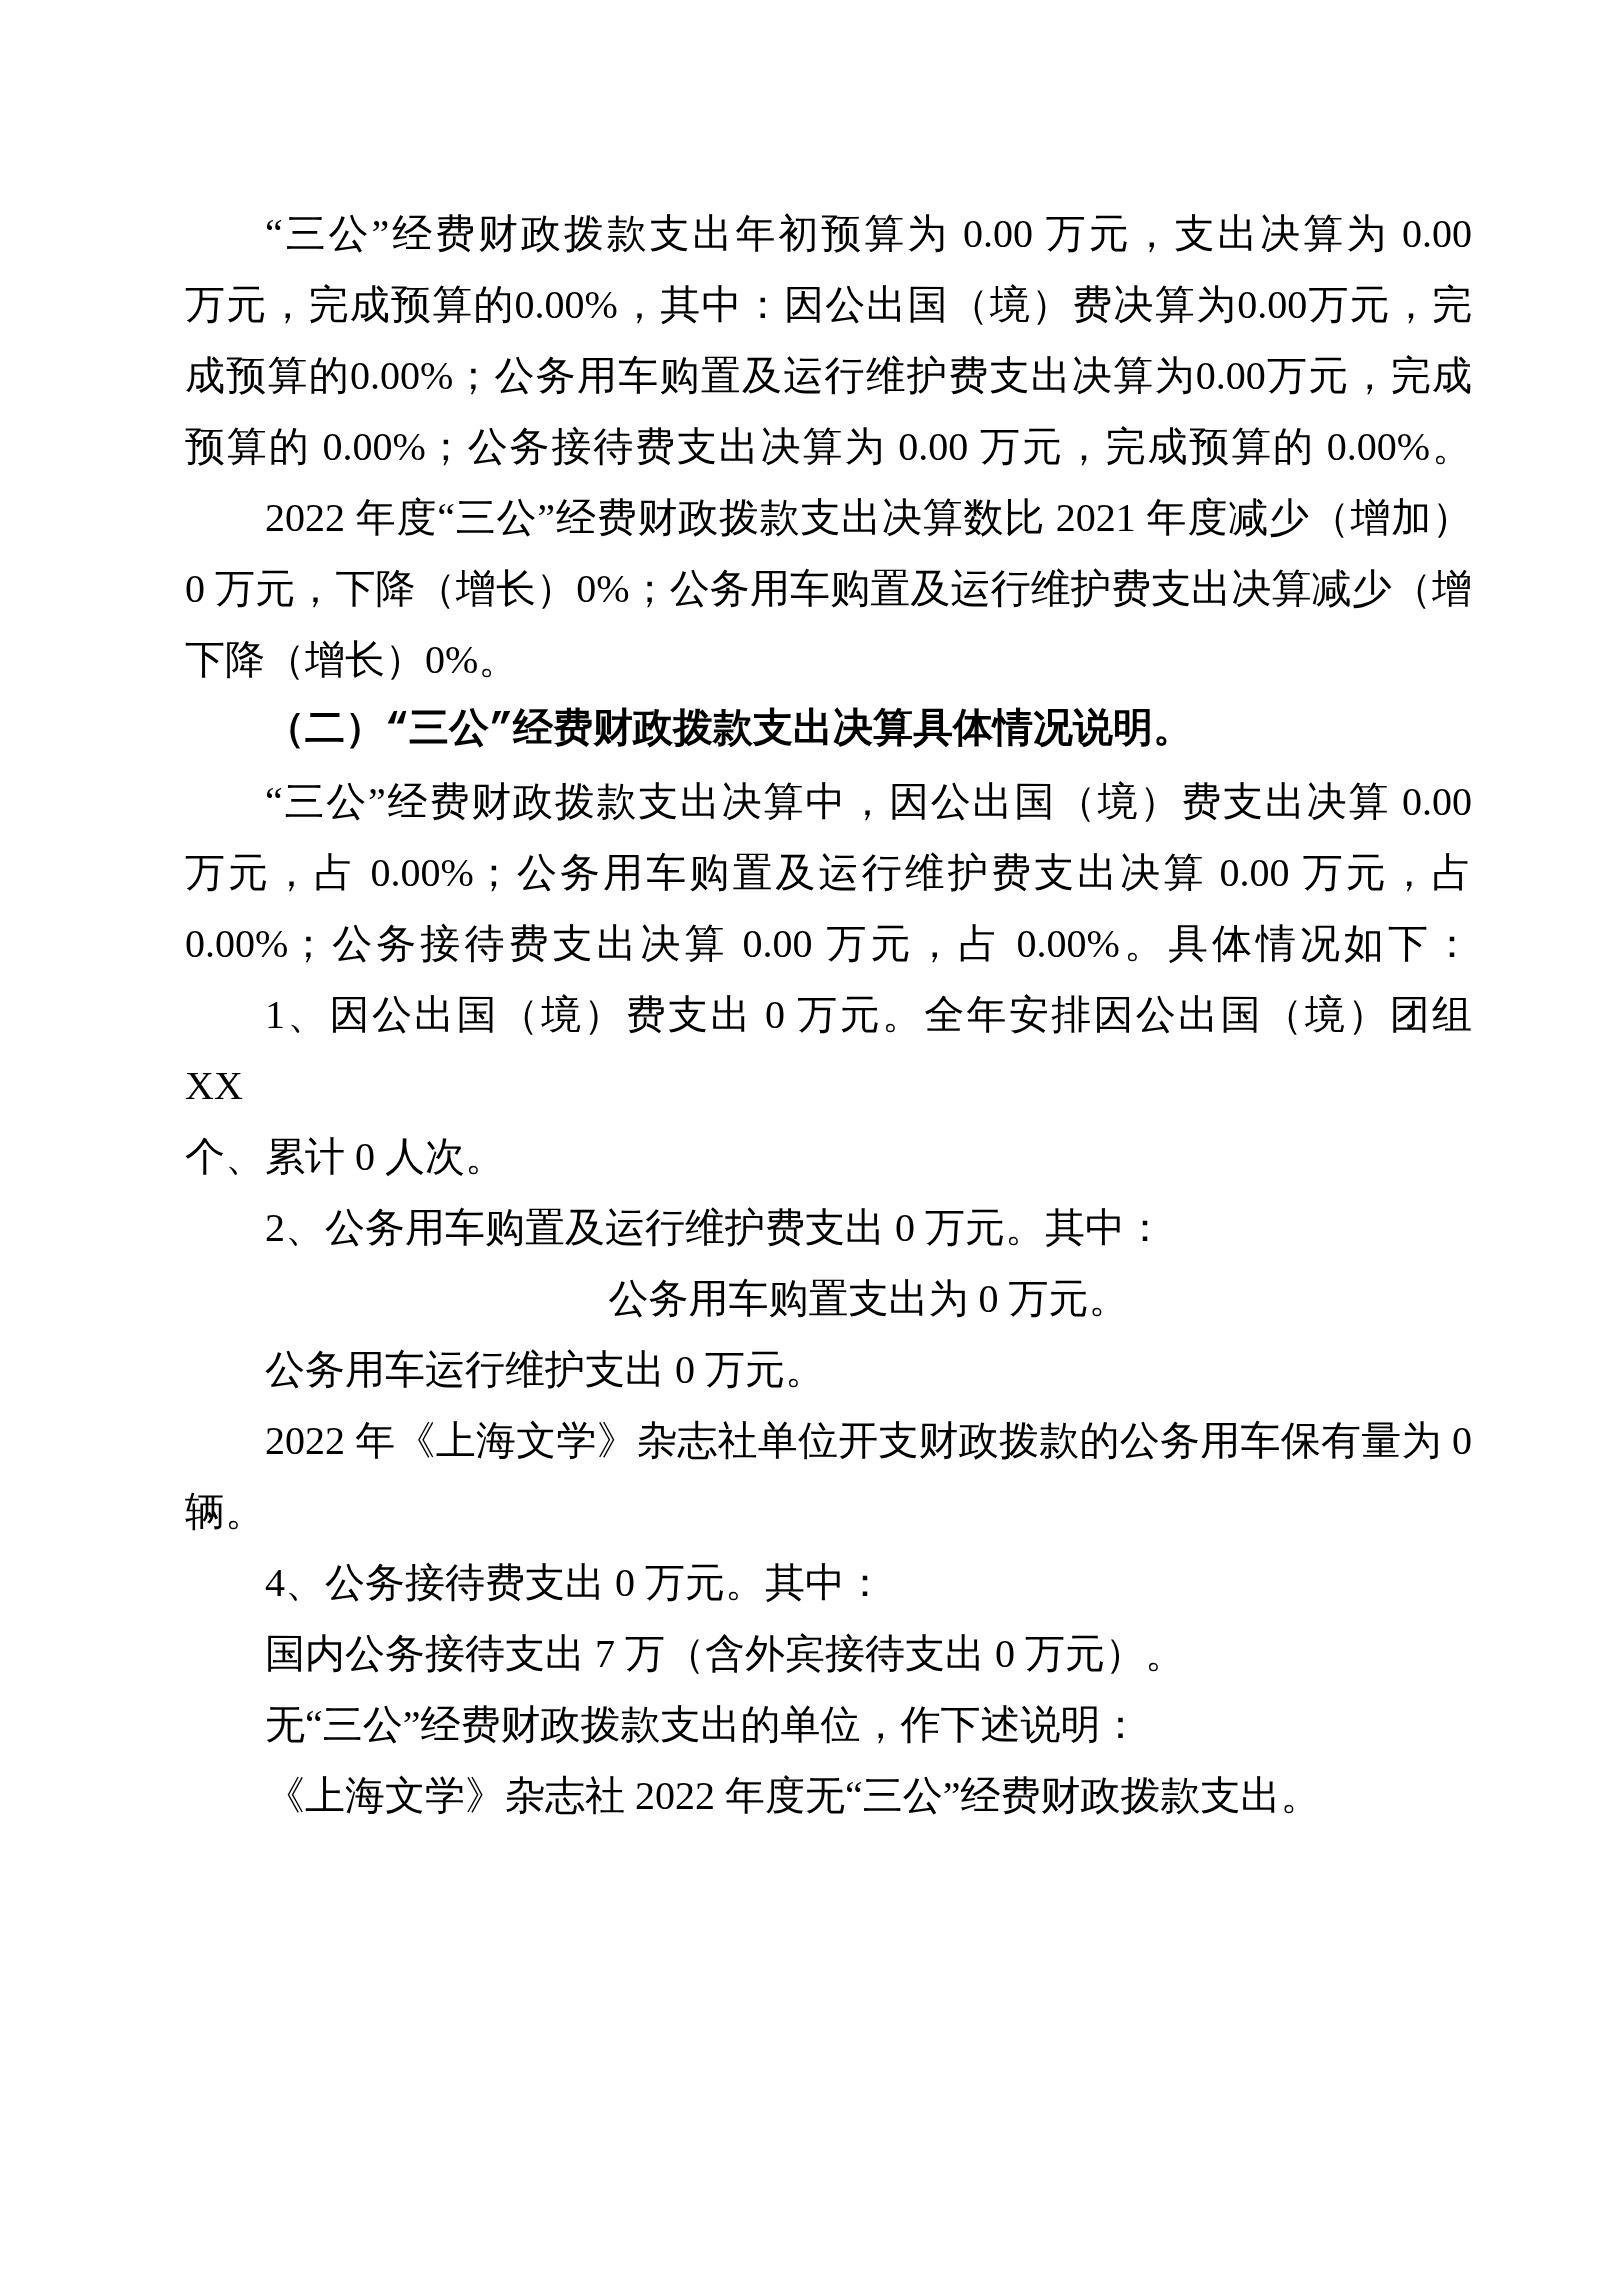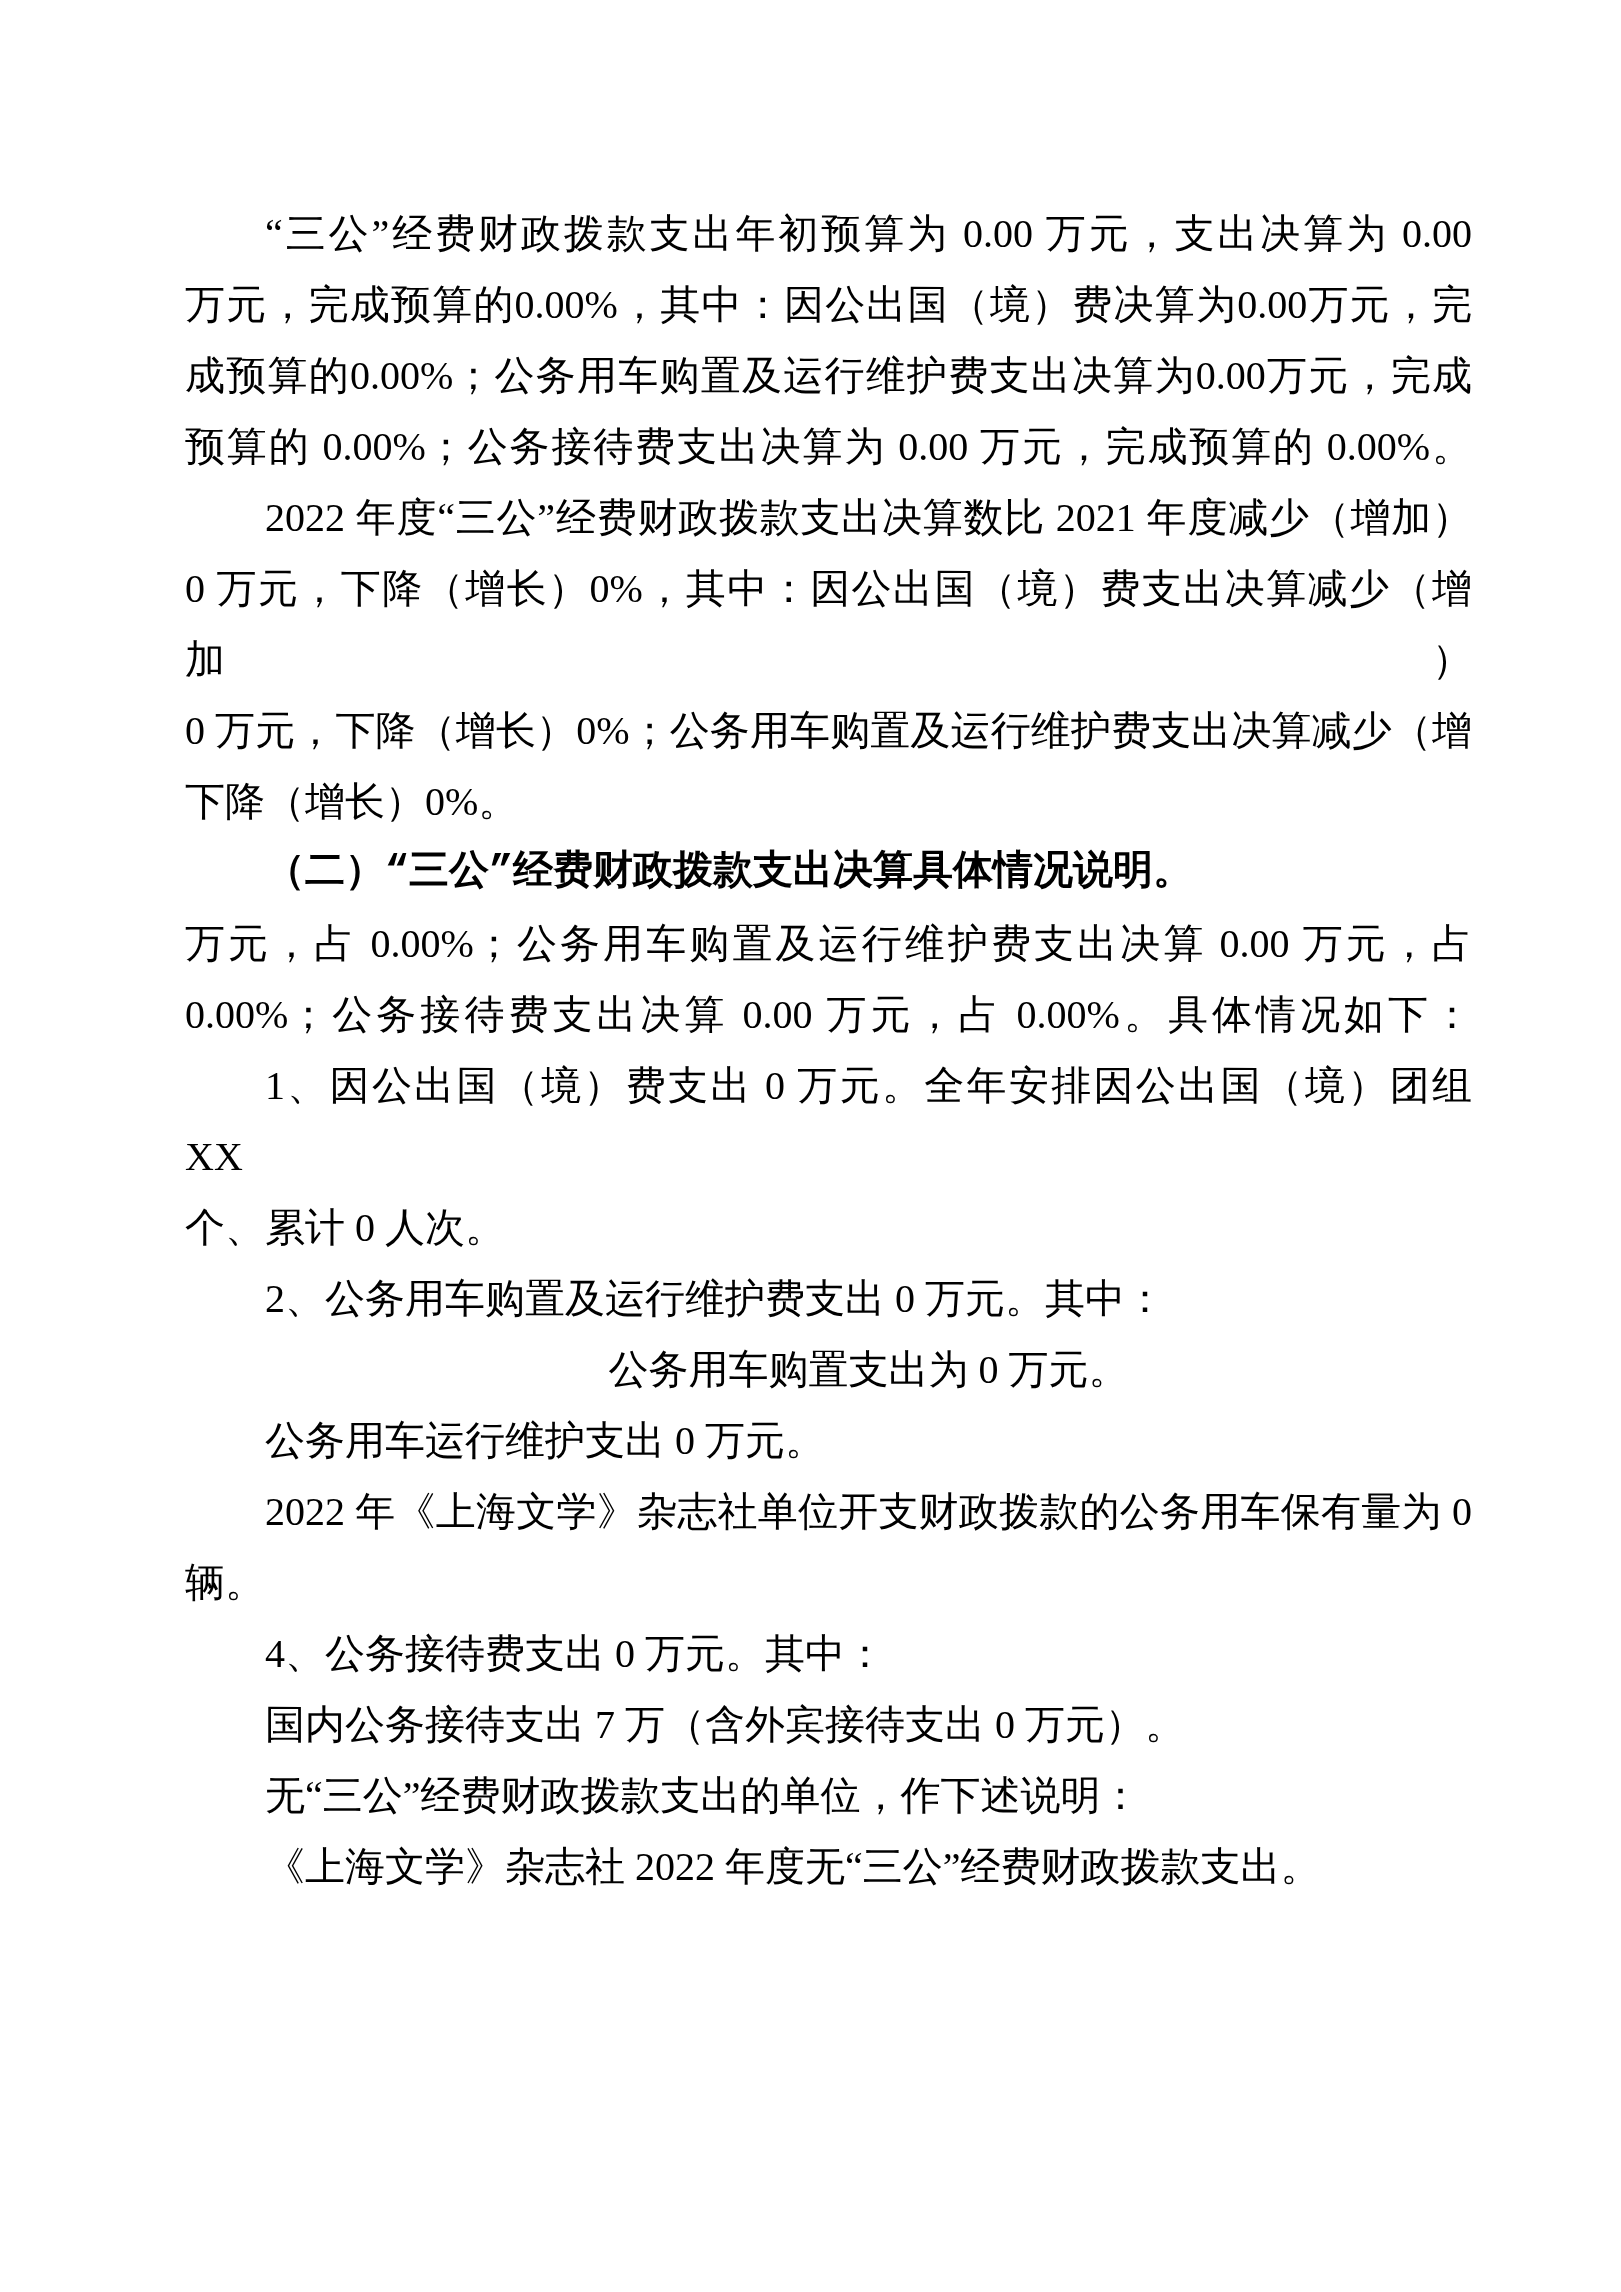--- a/index.html
+++ b/index.html
@@ -38,24 +38,24 @@
 </head>
 <body>
 
 <div class="page">
   <div class="content">
       <div class="line justify" style="text-indent: 2em;">“三公”经费财政拨款支出年初预算为 0.00 万元，支出决算为 0.00</div>
       <div class="line justify" style="text-indent: 0em;">万元，完成预算的0.00%，其中：因公出国（境）费决算为0.00万元，完</div>
       <div class="line justify" style="text-indent: 0em;">成预算的0.00%；公务用车购置及运行维护费支出决算为0.00万元，完成</div>
       <div class="line justify" style="text-indent: 0em;">预算的 0.00%；公务接待费支出决算为 0.00 万元，完成预算的 0.00%。</div>
       <div class="line justify" style="text-indent: 2em;">2022 年度“三公”经费财政拨款支出决算数比 2021 年度减少（增加）</div>
-      <div class="line justify" style="text-indent: 0em;">0 万元，下降（增长）0%，其中：因公出国（境）费支出决算减少（增加）</div>
       <div class="line justify" style="text-indent: 0em;">0 万元，下降（增长）0%；公务用车购置及运行维护费支出决算减少（增</div>
       <div class="line" style="text-indent: 0em;">下降（增长）0%。</div>
       <div class="line bold" style="text-indent: 2em;">（二）“三公”经费财政拨款支出决算具体情况说明。</div>
+      <div class="line justify" style="text-indent: 2em;">“三公”经费财政拨款支出决算中，因公出国（境）费支出决算 0.00</div>
       <div class="line justify" style="text-indent: 0em;">万元，占 0.00%；公务用车购置及运行维护费支出决算 0.00 万元，占</div>
       <div class="line justify" style="text-indent: 0em;">0.00%；公务接待费支出决算 0.00 万元，占 0.00%。具体情况如下：</div>
       <div class="line justify" style="text-indent: 2em;">1、因公出国（境）费支出 0 万元。全年安排因公出国（境）团组 XX</div>
       <div class="line" style="text-indent: 0em;">个、累计 0 人次。</div>
       <div class="line" style="text-indent: 2em; font-family: Liberation Serif, serif;">2、公务用车购置及运行维护费支出 0 万元。其中：</div>
       <div class="line" style="text-indent: 2em; text-align: center;">公务用车购置支出为 0 万元。</div>
       <div class="line" style="text-indent: 2em;">公务用车运行维护支出 0 万元。</div>
       <div class="line justify" style="text-indent: 2em;">2022 年《上海文学》杂志社单位开支财政拨款的公务用车保有量为 0</div>
       <div class="line" style="text-indent: 0em;">辆。</div>
       <div class="line" style="text-indent: 2em;">4、公务接待费支出 0 万元。其中：</div>

